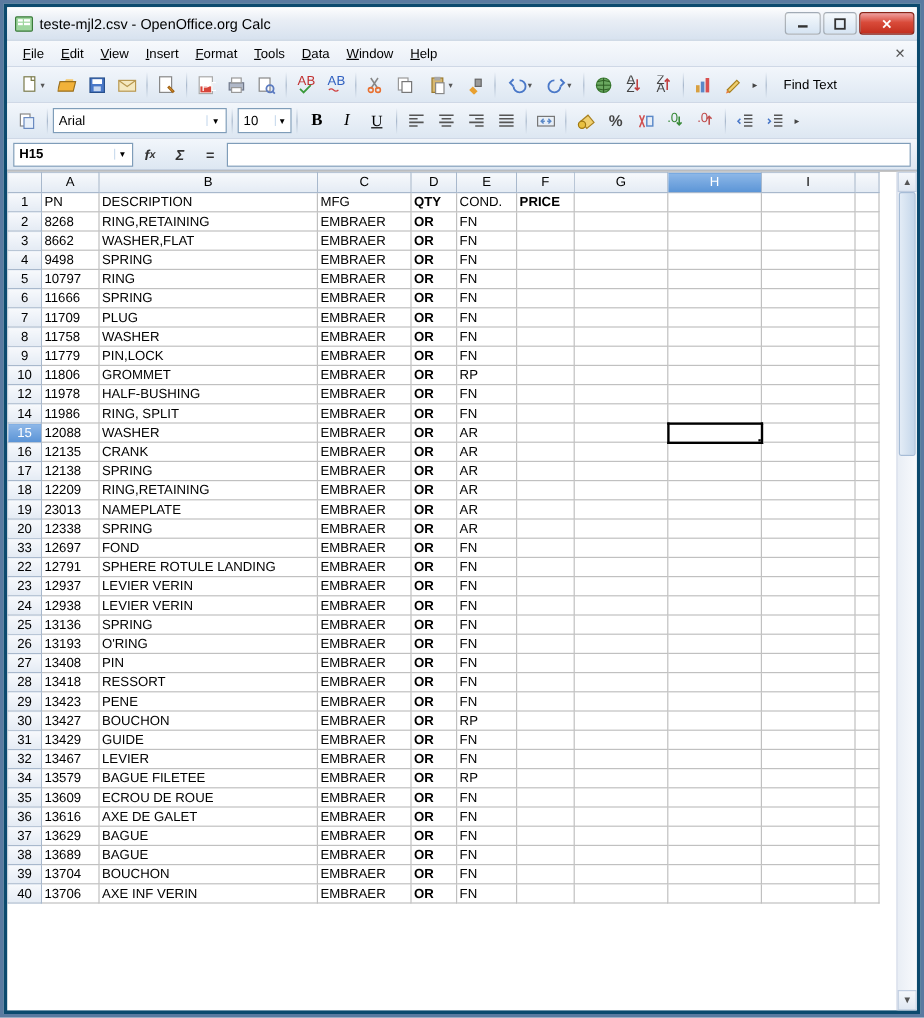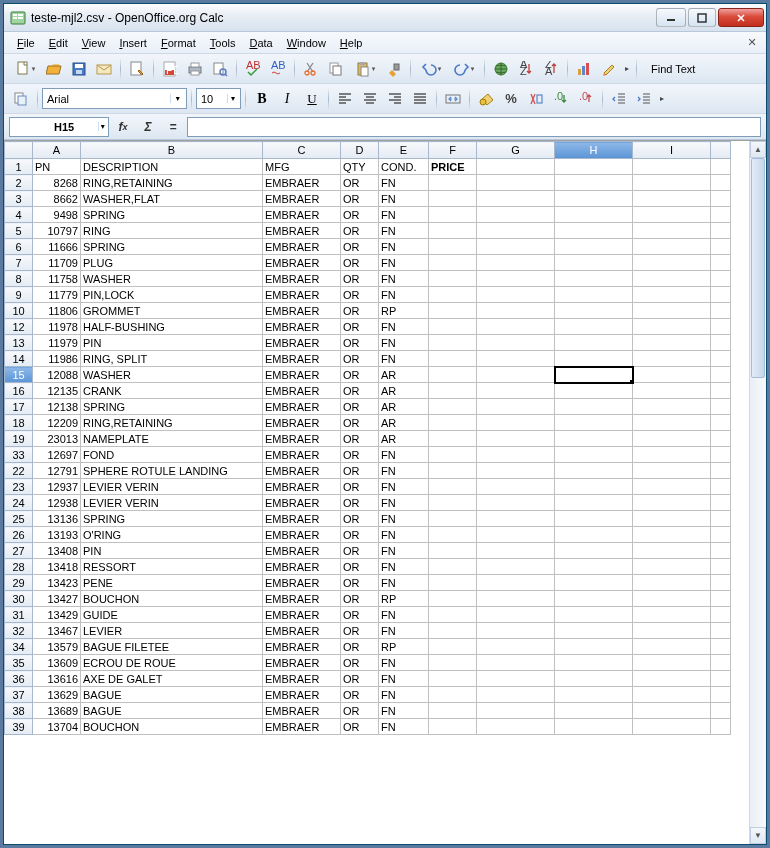--- a/index.html
+++ b/index.html
@@ -1,18 +1,18 @@
 <!DOCTYPE html>
 <html><head>
 <meta charset="utf-8">
 <style>
 * { margin: 0; padding: 0; box-sizing: border-box; font-family: Tahoma, Arial, sans-serif; font-size: 11px; }
 body { background: #5a7aa0; padding: 3px; width: 770px; height: 848px; overflow: hidden; }
 
-.window { background: #fff; height: 100%; border: 1px solid #0c4a6e; display: flex; flex-direction: column; }
+.window { background: #fff; height: 100%; border: 3px solid #0c4a6e; display: flex; flex-direction: column; }
 
 .titlebar { background: linear-gradient(to bottom, #fdfdfe 0%, #e9eef5 40%, #d7e2ef 100%); height: 28px; display: flex; align-items: center; padding: 0 2px 0 6px; border-bottom: 1px solid #b8c8da; }
 .titlebar .app-icon { width: 16px; height: 16px; margin-right: 5px; display:flex;align-items:center;justify-content:center; }
 .titlebar .title { flex: 1; color: #000; font-size: 12px; }
 .win-btns { display: flex; gap: 0; }
 .win-btn { width: 30px; height: 19px; border: 1px solid rgba(0,0,0,0.25); border-radius: 3px; margin-left: 2px; display:flex;align-items:center;justify-content:center; font-size: 11px; color:#3a3a3a; background: linear-gradient(to bottom,#f5f9fc,#d6e4f2);}
 .win-btn.max { width: 28px; }
 .win-btn.close { width: 46px; background: linear-gradient(to bottom,#f0a0a0 0%, #d94b3a 45%, #c22e1e 100%); color:#fff; border-color:#8a2418;}
 
 .menubar { background: linear-gradient(to bottom,#f7f9fc,#e9eff7); height: 22px; display:flex; align-items:center; padding: 0 6px; border-bottom:1px solid #cfd8e6; }
@@ -35,37 +35,37 @@
 .fmtbar .combo input { border:none; outline:none; font-size:11px; width: 100%; }
 .fmtbar .combo .arr { width:15px; text-align:center; font-size:8px; color:#000; border-left:1px solid #cde; }
 .combo.font { width: 145px; justify-content: space-between; }
 .combo.size { width: 45px; }
 .fmtbar .tbtn { width:24px; height:24px; display:flex;align-items:center;justify-content:center; border:1px solid transparent; border-radius:3px; cursor:pointer;}
 .fmtbar .tbtn svg{width:16px;height:16px;}
 .fmtbar .overflow { width:10px; display:flex;align-items:center;justify-content:center;font-size:8px;color:#444; }
 
 .fxbar { background: linear-gradient(to bottom,#f2f6fb,#dde7f2); height: 26px; display:flex; align-items:center; padding: 0 5px; border-bottom:1px solid #b8c8da; gap:3px;}
 .fxbar .namebox { width:100px; height:20px; background:#fff; border:1px solid #7f9db9; display:flex;align-items:center; padding:0 2px 0 4px;}
-.fxbar .namebox input { border:none;outline:none; font-size:11px; font-weight:bold; width:100%;margin-left:40px;}
+.fxbar .namebox input { border:none;outline:none; font-size:11px; font-weight:bold; width:100%;}
 .fxbar .namebox .arr{ width:15px;text-align:center;font-size:8px;border-left:1px solid #cde;}
 .fxbar .fxbtn { width:22px;height:20px;display:flex;align-items:center;justify-content:center;font-style:italic;font-weight:bold;font-size:12px;color:#333; cursor:pointer;}
 .fxbar .fxinput { flex:1; height:20px; background:#fff; border:1px solid #7f9db9; padding:0 4px;}
 
 .sheet-area { flex:1; display:flex; overflow:hidden; border-top:1px solid #a0a0a0; }
 .sheet { flex:1; overflow:auto; position:relative; }
 table.grid { border-collapse:collapse; table-layout:fixed; background:#fff; }
 table.grid th, table.grid td { border:1px solid #c0c0c0; height:16px; padding:0 2px; text-align:left; font-size:11px; font-family: Arial; white-space:nowrap; overflow:hidden;}
 table.grid th { background: linear-gradient(to bottom,#f7f9fc,#e4ebf4); font-weight:normal; text-align:center; color:#000; border-color:#a8b8cc; position:sticky;}
 table.grid th.rowh { width:28px; min-width:28px; text-align:center; position:sticky; left:0;}
 table.grid thead th { position:sticky; top:0; height:17px;}
 table.grid th.selcol { background: linear-gradient(to bottom,#8eb8e8,#5a94d6); color:#fff;}
 table.grid th.selrow { background: linear-gradient(to bottom,#8eb8e8,#5a94d6); color:#fff;}
-table.grid td.num { text-align:right; }
+table.grid td.num { text-align:left; }
 .corner { width:28px; min-width:28px; background:#e4ebf4; border:1px solid #a8b8cc;}
-.col-A{width:48px;} .col-B{width:182px;} .col-C{width:78px;} .col-D{width:38px;} .col-E{width:50px;} .col-F{width:48px;font-weight:bold;} .col-G{width:78px;} .col-H{width:78px;} .col-I{width:78px;} .col-J{width:20px;}
+.col-A{width:48px;} .col-B{width:182px;} .col-C{width:78px;} .col-D{width:38px;font-weight:bold;} .col-E{width:50px;} .col-F{width:48px;font-weight:bold;} .col-G{width:78px;} .col-H{width:78px;} .col-I{width:78px;} .col-J{width:20px;}
 
 .selcell { border:2px solid #000 !important; position:relative;}
 .selcell::after{content:"";position:absolute;right:-3px;bottom:-3px;width:5px;height:5px;background:#000;}
 
 .vscroll { width:17px; background: linear-gradient(to right,#e9eef5,#f8fafd); border-left:1px solid #cfd8e6; display:flex; flex-direction:column;}
 .vscroll .sbtn{height:17px;display:flex;align-items:center;justify-content:center;font-size:8px;color:#555;background:linear-gradient(#f4f7fb,#e0e8f2);border:1px solid #c0cde0;}
 .vscroll .track{flex:1;position:relative;}
 .vscroll .thumb{position:absolute;left:1px;right:1px;top:0;height:220px;background:linear-gradient(to right,#e3ecf6,#c5d7ea);border:1px solid #a6bcd6;border-radius:2px;}
 
 </style>
@@ -535,33 +535,20 @@
               <td class="col-C">EMBRAER</td>
               <td class="col-D">OR</td>
               <td class="col-E">FN</td>
               <td class="col-F"></td>
               <td class="col-G"></td>
               <td class="col-H"></td>
               <td class="col-I"></td>
               <td class="col-J"></td>
             </tr>
             <tr>
-              <th class="rowh">13</th>
-              <td class="num col-A">11979</td>
-              <td class="col-B">PIN</td>
-              <td class="col-C">EMBRAER</td>
-              <td class="col-D">OR</td>
-              <td class="col-E">FN</td>
-              <td class="col-F"></td>
-              <td class="col-G"></td>
-              <td class="col-H"></td>
-              <td class="col-I"></td>
-              <td class="col-J"></td>
-            </tr>
-            <tr>
               <th class="rowh">14</th>
               <td class="num col-A">11986</td>
               <td class="col-B">RING, SPLIT</td>
               <td class="col-C">EMBRAER</td>
               <td class="col-D">OR</td>
               <td class="col-E">FN</td>
               <td class="col-F"></td>
               <td class="col-G"></td>
               <td class="col-H"></td>
               <td class="col-I"></td>
@@ -626,20 +613,33 @@
               <td class="col-C">EMBRAER</td>
               <td class="col-D">OR</td>
               <td class="col-E">AR</td>
               <td class="col-F"></td>
               <td class="col-G"></td>
               <td class="col-H"></td>
               <td class="col-I"></td>
               <td class="col-J"></td>
             </tr>
             <tr>
+              <th class="rowh">20</th>
+              <td class="num col-A">12338</td>
+              <td class="col-B">SPRING</td>
+              <td class="col-C">EMBRAER</td>
+              <td class="col-D">OR</td>
+              <td class="col-E">AR</td>
+              <td class="col-F"></td>
+              <td class="col-G"></td>
+              <td class="col-H"></td>
+              <td class="col-I"></td>
+              <td class="col-J"></td>
+            </tr>
+            <tr>
               <th class="rowh">33</th>
               <td class="num col-A">12697</td>
               <td class="col-B">FOND</td>
               <td class="col-C">EMBRAER</td>
               <td class="col-D">OR</td>
               <td class="col-E">FN</td>
               <td class="col-F"></td>
               <td class="col-G"></td>
               <td class="col-H"></td>
               <td class="col-I"></td>
@@ -850,20 +850,33 @@
               <td class="col-F"></td>
               <td class="col-G"></td>
               <td class="col-H"></td>
               <td class="col-I"></td>
               <td class="col-J"></td>
             </tr>
             <tr>
               <th class="rowh">39</th>
               <td class="num col-A">13704</td>
               <td class="col-B">BOUCHON</td>
+              <td class="col-C">EMBRAER</td>
+              <td class="col-D">OR</td>
+              <td class="col-E">FN</td>
+              <td class="col-F"></td>
+              <td class="col-G"></td>
+              <td class="col-H"></td>
+              <td class="col-I"></td>
+              <td class="col-J"></td>
+            </tr>
+            <tr>
+              <th class="rowh">40</th>
+              <td class="num col-A">13706</td>
+              <td class="col-B">AXE INF VERIN</td>
               <td class="col-C">EMBRAER</td>
               <td class="col-D">OR</td>
               <td class="col-E">FN</td>
               <td class="col-F"></td>
               <td class="col-G"></td>
               <td class="col-H"></td>
               <td class="col-I"></td>
               <td class="col-J"></td>
             </tr>
           </tbody>

